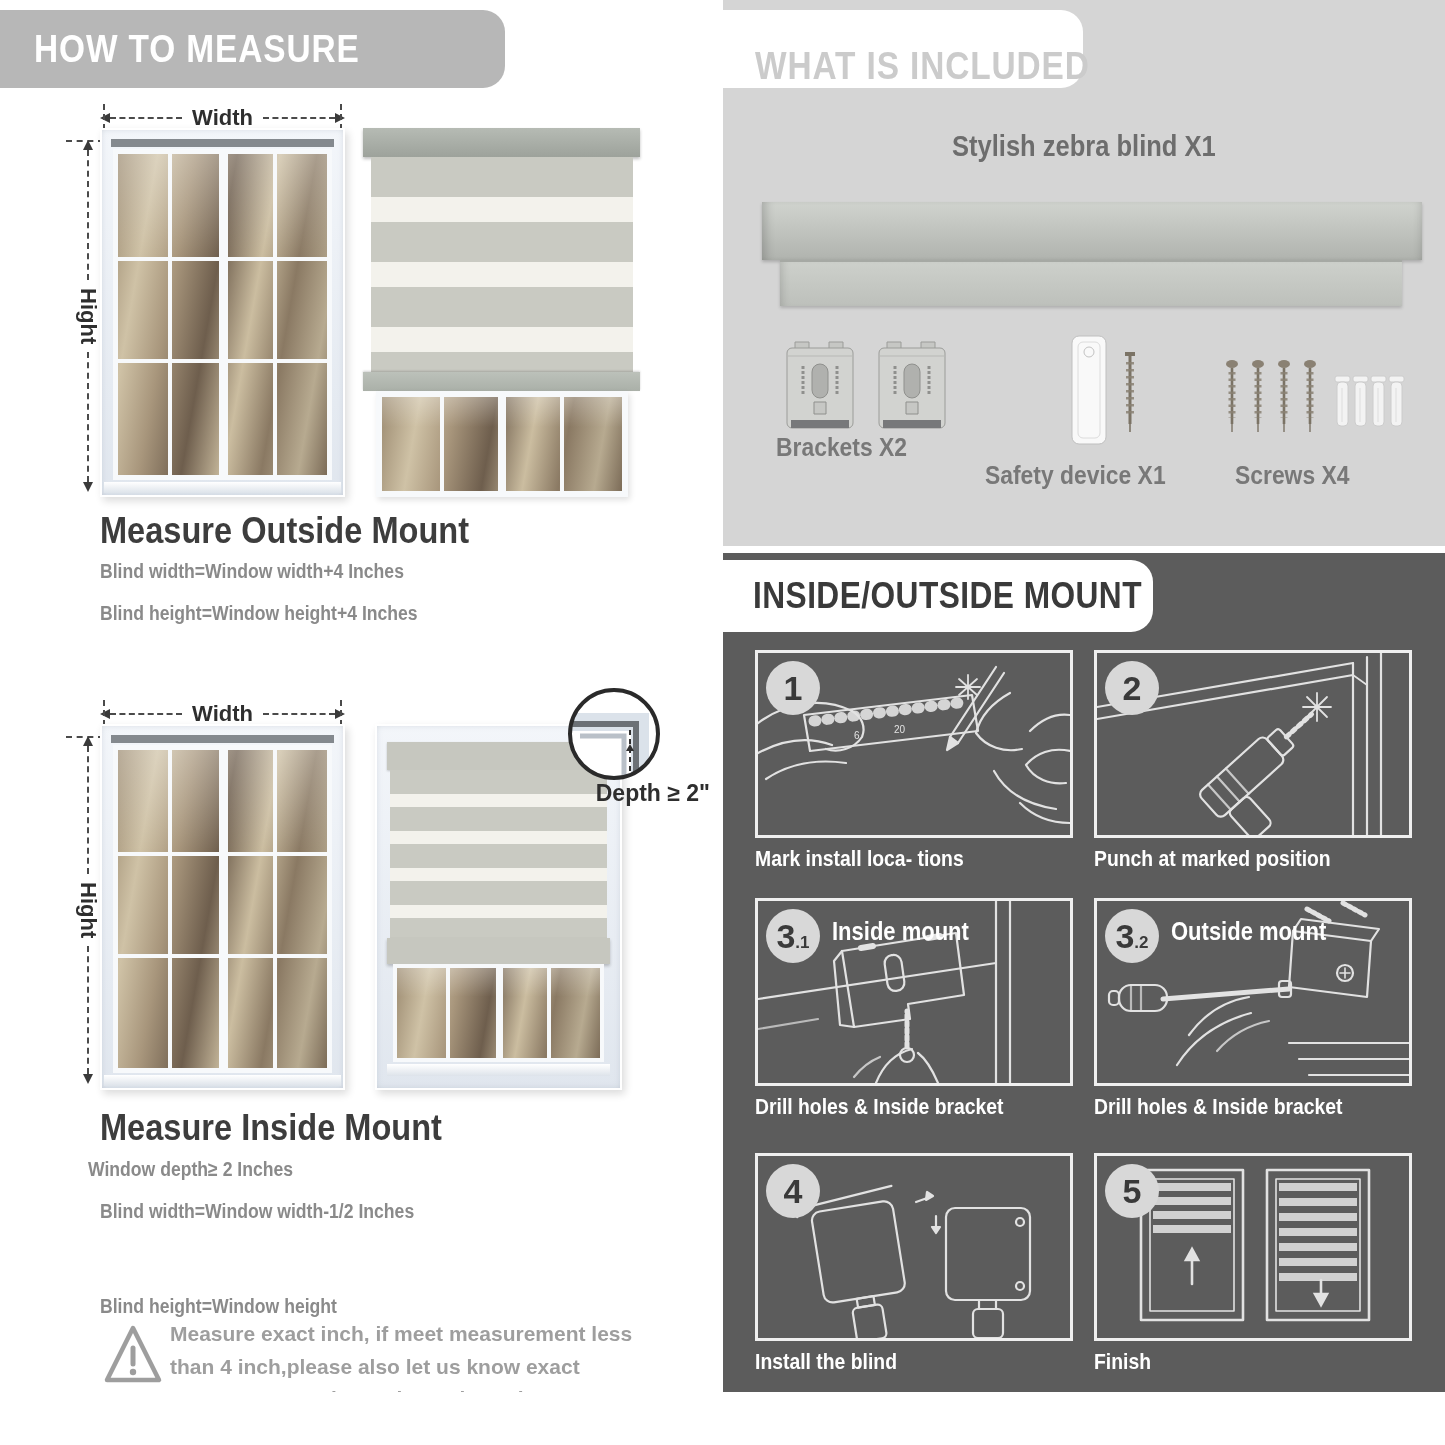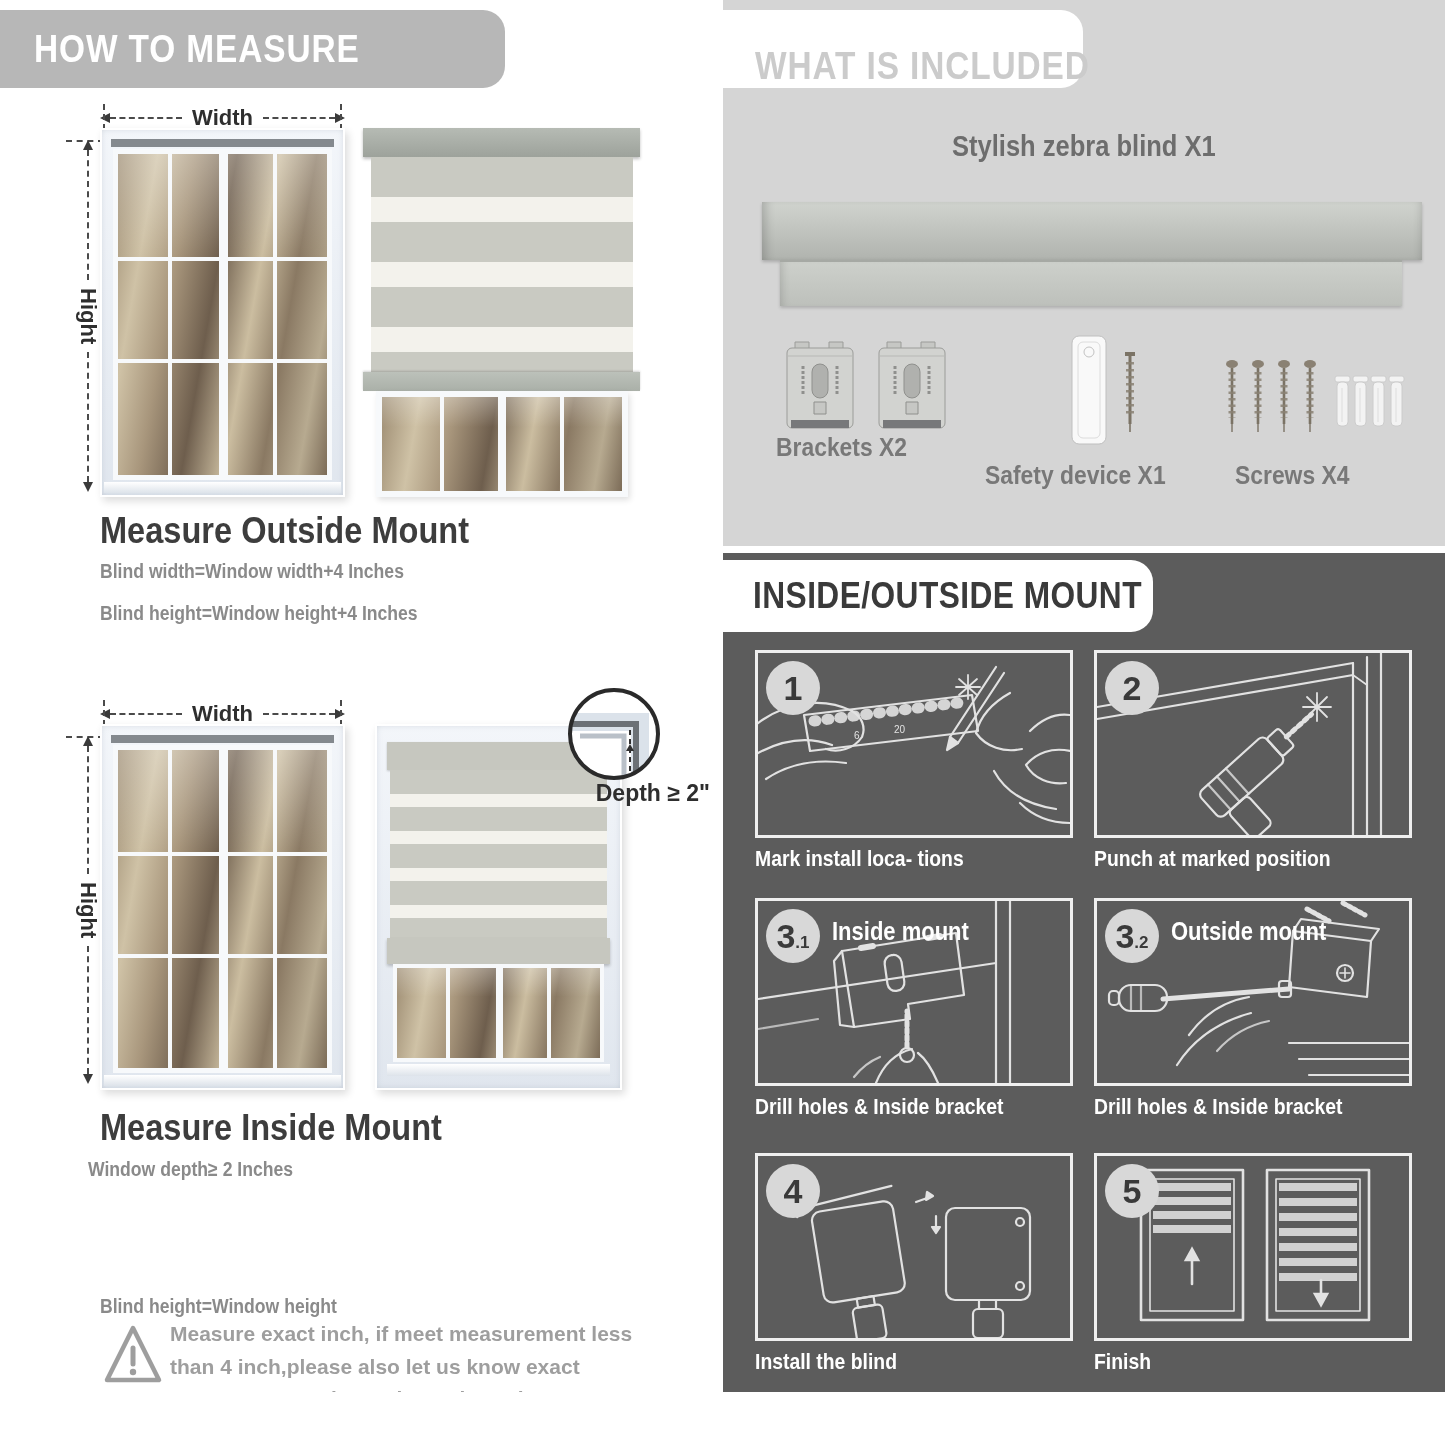--- a/index.html
+++ b/index.html
@@ -207,20 +207,23 @@
     </g>
     <circle cx="48" cy="48" r="44" fill="none" stroke="#2a2a2a" stroke-width="4"></circle>
   </svg>
   <div class="abs depth-label" style="left:540px;top:780px;width:170px;text-align:right;">Depth ≥ 2"</div>
 
   <div class="abs section-title" style="left:100px;top:1107px;">
     <span class="cond">Measure Inside Mount</span>
   </div>
   <div class="abs body-line" style="left:88px;top:1158px;">
     <span class="cond">Window depth≥ 2 Inches</span>
+  </div>
+  <div class="abs body-line" style="left:100px;top:1200px;">
+    <span class="cond">Blind width=Window width-1/2 Inches</span>
   </div>
   <div class="abs body-line" style="left:100px;top:1295px;">
     <span class="cond">Blind height=Window height</span>
   </div>
 
   <svg class="abs" style="left:102px;top:1322px;" width="62" height="66" viewBox="0 0 62 66">
     <path d="M31,6 L57,58 H5 Z" fill="none" stroke="#9e9e9e" stroke-width="4.5" stroke-linejoin="round"></path>
     <path d="M31,26 V42" stroke="#9e9e9e" stroke-width="5" stroke-linecap="round"></path>
     <circle cx="31" cy="50" r="3.2" fill="#9e9e9e"></circle>
   </svg>

